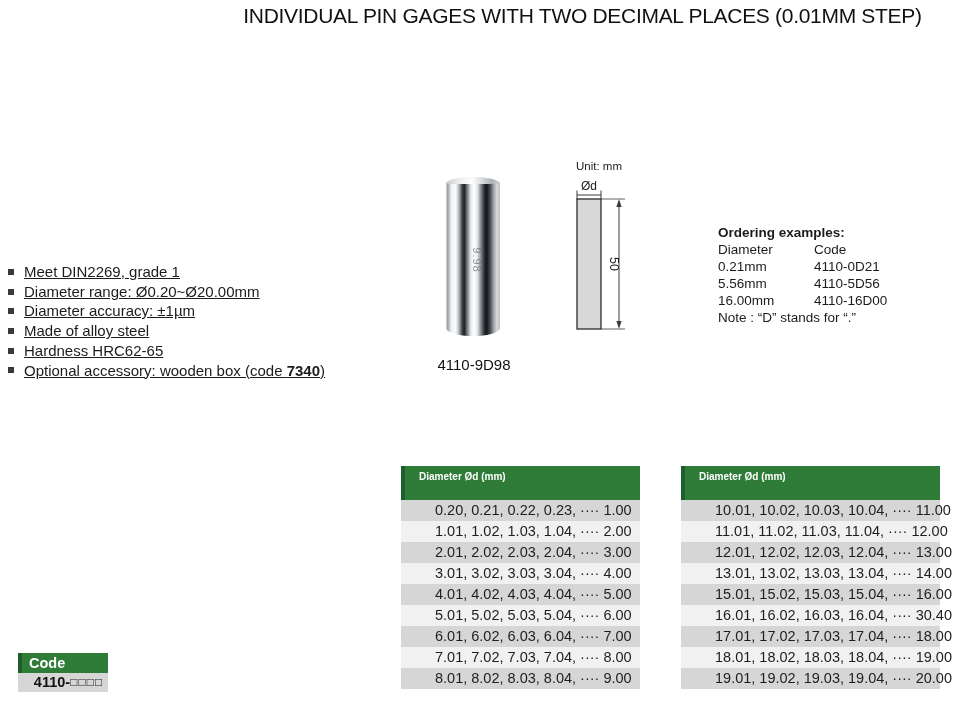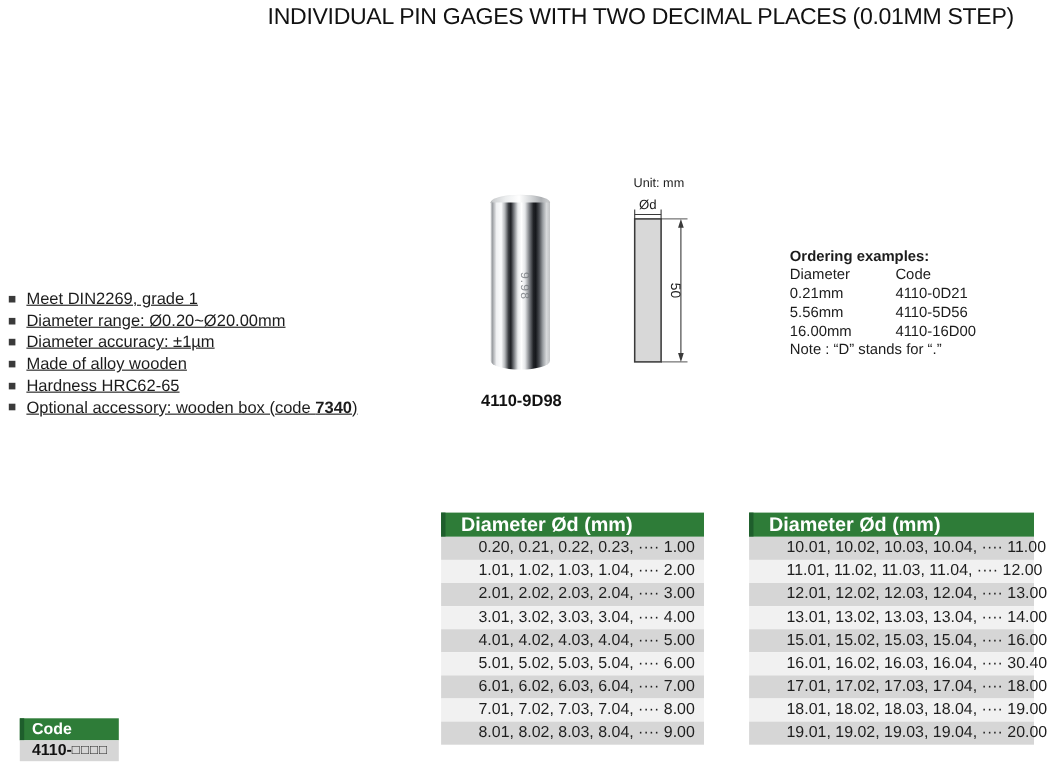--- a/index.html
+++ b/index.html
@@ -33,53 +33,53 @@
       #e5e7e9 58%, #707378 66%, #212327 72%, #16181c 76%, #4b4e53 82%,
       #9ca0a4 88%, #d7d9db 94%, #c2c4c6 100%);
   }
   .pin-engraving{
     position:absolute; left:18px; top:70px;
     transform:rotate(90deg); transform-origin:center;
     font-size:11px; color:rgba(110,114,119,.75); letter-spacing:1px; white-space:nowrap;
   }
   .pin-label{
     position:absolute; left:418px; top:356px; width:112px; text-align:center;
-    font-size:15px; font-weight:bold; color:#111;
+    font-size:15px; font-weight:normal; color:#111;
   }
   
   .drawing{position:absolute; left:563px; top:157px;}
   .drawing text{font-family:"Liberation Sans", sans-serif; fill:#1c1c1c;}
   
   .ordering{position:absolute; left:718px; top:224px; font-size:13.5px; line-height:17px; white-space:nowrap;}
   .ord-heading{font-weight:bold;}
   .ord-row{display:flex;}
   .ord-c1{width:96px; flex:0 0 auto;}
   
   .ptable{position:absolute; top:466px;}
   .ptable-left{left:401px; width:239px;}
   .ptable-right{left:681px; width:259px;}
   .ptable-header{
-    height:22px; line-height:22px; background:#2e7c38; border-left:4px solid #1e5e2c;
-    color:#ffffff; font-weight:bold; font-size:18px; padding-left:14px; box-sizing:border-box;
+    height:34px; line-height:22px; background:#2e7c38; border-left:4px solid #1e5e2c;
+    color:#ffffff; font-weight:bold; font-size:10px; padding-left:14px; box-sizing:border-box;
   }
   .ptable-rows .trow{
     height:21px; line-height:21px; font-size:14.5px; padding-left:34px;
     box-sizing:border-box; white-space:nowrap; color:#1e1e1e;
   }
   .ptable-rows .trow:nth-child(odd){background:#d6d6d6;}
   .ptable-rows .trow:nth-child(even){background:#f1f1f1;}
   
   .codeblock{position:absolute; left:18px; top:653px; width:90px;}
   .code-header{
     height:20px; line-height:20px; background:#2e7c38; border-left:4px solid #1e5e2c;
     color:#ffffff; font-weight:bold; font-size:14.5px; padding-left:7px; box-sizing:border-box;
   }
   .code-value{
     height:19px; line-height:19px; background:#d6d6d6; padding-left:11px;
-    font-size:14.5px; font-weight:bold; color:#111; white-space:nowrap;
+    font-size:14.5px; font-weight:bold; color:#111; white-space:nowrap;text-align:center;
   }
   .code-value .boxes{font-weight:normal; font-size:12px; letter-spacing:1px; color:#222; position:relative; top:-1px;}
 </style>
 </head>
 <body>
 
 <div id="page">
 
   <div class="title">INDIVIDUAL PIN GAGES WITH TWO DECIMAL PLACES (0.01MM STEP)</div>
 
@@ -91,21 +91,21 @@
     <div class="feature">
       <span class="sq"></span>
       <span>Diameter range: Ø0.20~Ø20.00mm</span>
     </div>
     <div class="feature">
       <span class="sq"></span>
       <span>Diameter accuracy: ±1µm</span>
     </div>
     <div class="feature">
       <span class="sq"></span>
-      <span>Made of alloy wooden</span>
+      <span>Made of alloy steel</span>
     </div>
     <div class="feature">
       <span class="sq"></span>
       <span>Hardness HRC62-65</span>
     </div>
     <div class="feature">
       <span class="sq"></span>
       <span><span>Optional accessory: wooden box (code </span><b>7340</b><span>)</span></span>
     </div>
   </div>

